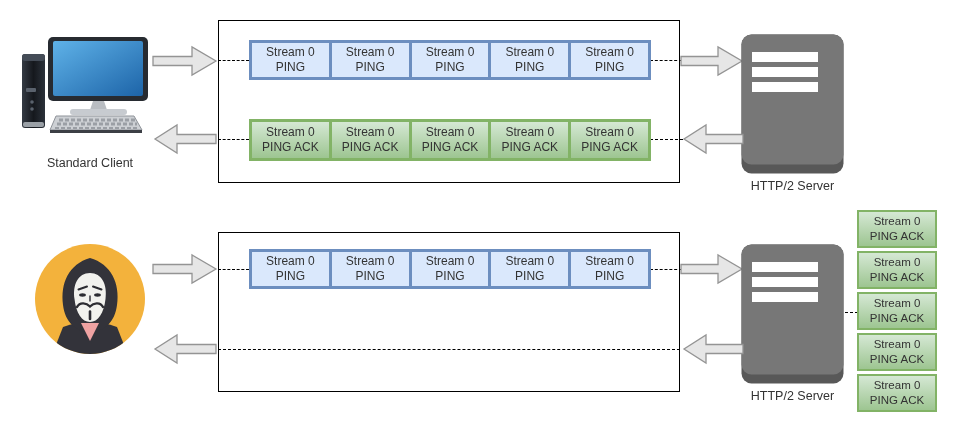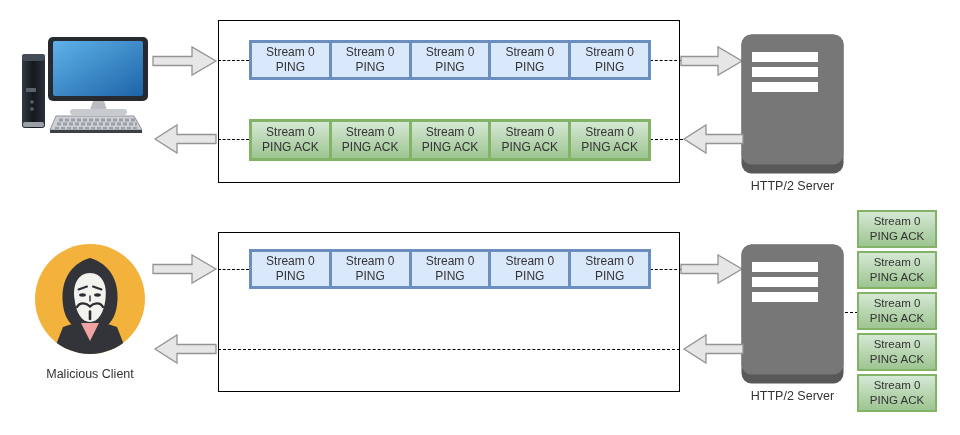--- a/index.html
+++ b/index.html
@@ -50,20 +50,21 @@
       <rect x="43" y="13" width="90" height="55" rx="2" fill="url(#scr)"></rect>
       <path d="M83,73 L94,73 L97,82 L80,82 Z" fill="#b9bdc2"></path>
       <rect x="60" y="81" width="57" height="6" rx="3" fill="#c7cbd0"></rect>
       <path d="M46,88 L124,88 L132,102 L40,102 Z" fill="#cdd0d4" stroke="#8f9399" stroke-width="1"></path>
       <line x1="49" y1="92" x2="125" y2="92" stroke="#9b9fa5" stroke-width="3" stroke-dasharray="4 2"></line>
       <line x1="47" y1="96" x2="127" y2="96" stroke="#9b9fa5" stroke-width="3" stroke-dasharray="4 2"></line>
       <line x1="45" y1="100" x2="129" y2="100" stroke="#9b9fa5" stroke-width="2" stroke-dasharray="4 2"></line>
       <path d="M40,102 L132,102 L132,105 L40,105 Z" fill="#3c3f45"></path>
     </svg>
   </div>
+  <div class="abs label" style="left:0;top:156px;width:180px">Standard Client</div>
 
   <div class="abs" style="left:152px;top:44px">
     <svg width="66" height="34" viewBox="0 0 66 34">
         <polygon points="1,12.5 40,12.5 40,3 64,17 40,31 40,21.5 1,21.5" fill="#e6e6e6" stroke="#949494" stroke-width="1.3"></polygon>
       </svg>
   </div>
 
   <div class="abs container-box" style="left:218px;top:20px;width:462px;height:163px"></div>
 
   <div class="abs dash" style="left:218px;top:60px;width:31px"></div>
@@ -162,21 +163,20 @@
         <path d="M56,30 C68,30 73.5,42 71.5,56 C70,70 64,79 56,79 C48,79 42,70 40.5,56 C38.5,42 44,30 56,30 Z" fill="#f2f2ee"></path>
         <path d="M44.5,46.5 L53,43.5 M67.5,46.5 L59,43.5" stroke="#2c2c32" stroke-width="2" stroke-linecap="round" fill="none"></path>
         <ellipse cx="48.5" cy="52" rx="3.4" ry="1.7" fill="#2c2c32"></ellipse>
         <ellipse cx="63.5" cy="52" rx="3.4" ry="1.7" fill="#2c2c32"></ellipse>
         <path d="M56,53 L56,58" stroke="#2c2c32" stroke-width="1.4" stroke-linecap="round"></path>
         <path d="M43,64 C46,58.5 52.5,60 56,63.5 C59.5,60 66,58.5 69,64" stroke="#2c2c32" stroke-width="2.4" fill="none" stroke-linecap="round"></path>
         <path d="M56,68.5 L56,76" stroke="#2c2c32" stroke-width="2.6" stroke-linecap="round"></path>
       </g>
     </svg>
   </div>
-  <div class="abs label" style="left:0;top:367px;width:180px">Malicious Client</div>
 
   <div class="abs" style="left:152px;top:252px">
     <svg width="66" height="34" viewBox="0 0 66 34">
         <polygon points="1,12.5 40,12.5 40,3 64,17 40,31 40,21.5 1,21.5" fill="#e6e6e6" stroke="#949494" stroke-width="1.3"></polygon>
       </svg>
   </div>
 
   <div class="abs container-box" style="left:218px;top:232px;width:462px;height:160px"></div>
 
   <div class="abs dash" style="left:218px;top:269px;width:31px"></div>

